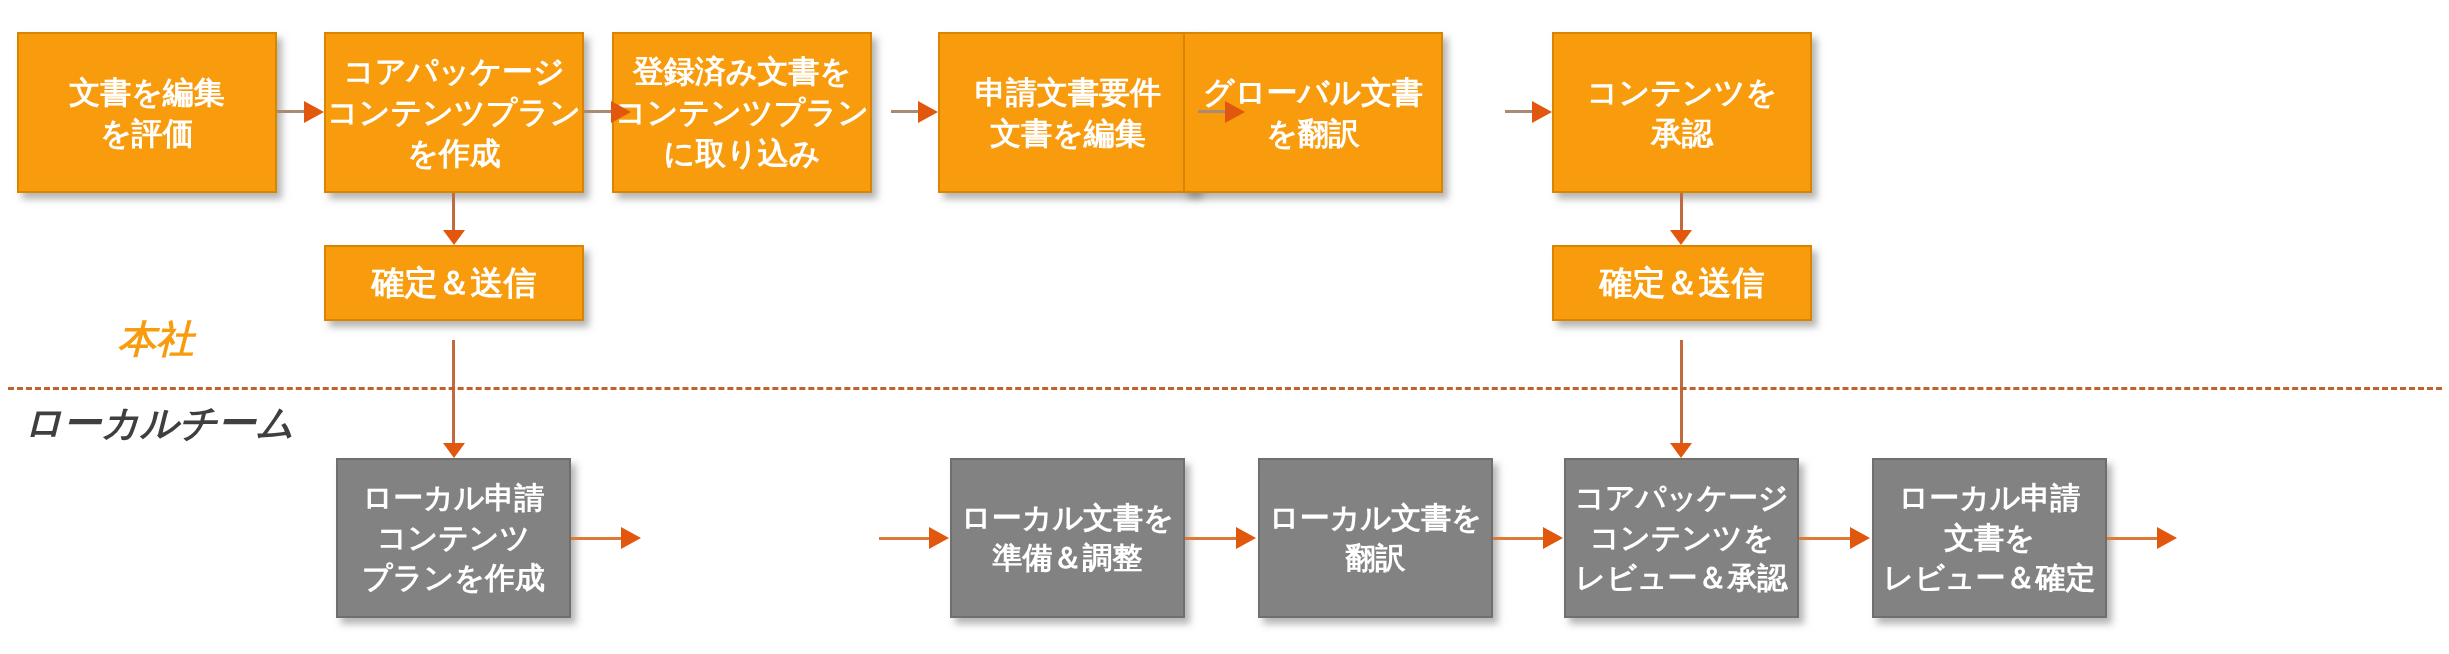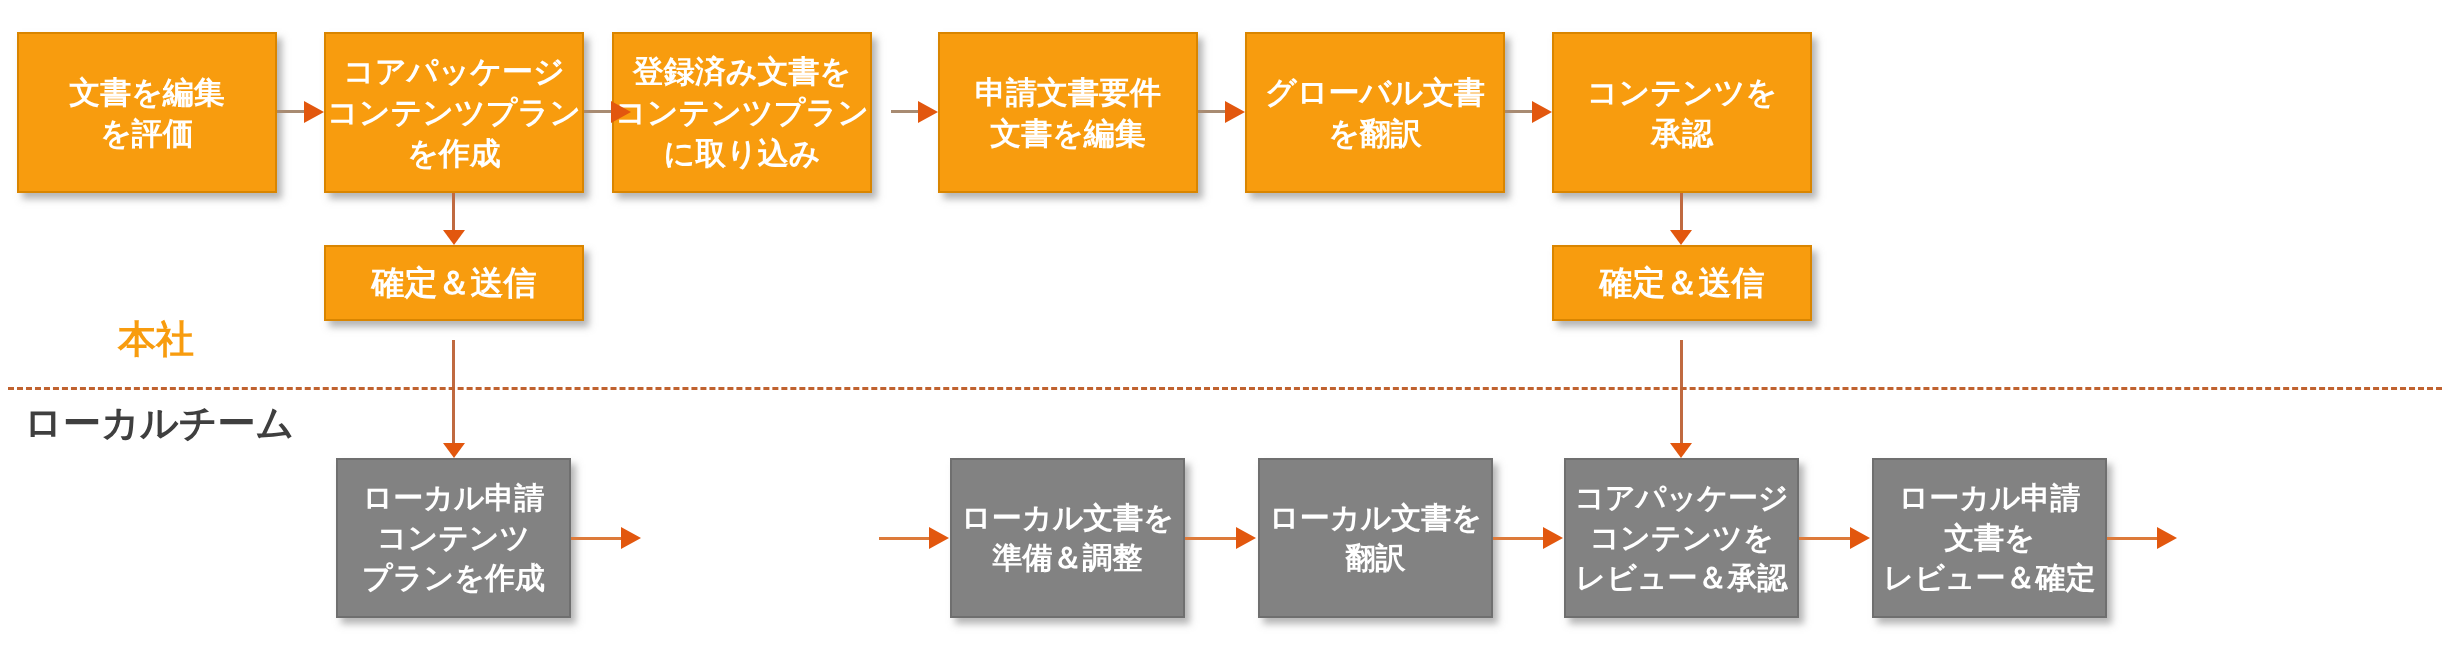--- a/index.html
+++ b/index.html
@@ -39,20 +39,21 @@
     background:var(--local_box_fill,#828282);
     border:2px solid var(--local_box_border,#6F6F6F);
     box-shadow:5px 6px 7px rgba(110,110,110,0.5);
     font-size:30px; line-height:40px;
   }
   .lane-label {
     position:absolute;
     font-weight:bold;
     font-size:38px;
     white-space:nowrap;
+    font-style:italic;
   }
   .lane-label.hq-label   { color:var(--hq_label,#F89C0E); }
   .lane-label.local-label{ color:var(--local_label,#3F3F3F); }
   .divider {
     position:absolute;
     left:8px; top:387px; width:2434px; height:0;
     border-top:3px dashed var(--divider,#C0622F);
   }
   
   .hline {
@@ -85,21 +86,21 @@
   <div class="box hq" style="left:17px">文書を編集
 を評価</div>
   <div class="box hq" style="left:324px">コアパッケージ
 コンテンツプラン
 を作成</div>
   <div class="box hq" style="left:612px">登録済み文書を
 コンテンツプラン
 に取り込み</div>
   <div class="box hq" style="left:938px">申請文書要件
 文書を編集</div>
-  <div class="box hq" style="left:1245px">グローバル文書
+  <div class="box hq" style="left:1183px">グローバル文書
 を翻訳</div>
   <div class="box hq" style="left:1552px">コンテンツを
 承認</div>
 
   <div class="box submit" style="left:324px">確定＆送信</div>
   <div class="box submit" style="left:1552px">確定＆送信</div>
 
   <div>
     <div class="hline" style="left:277px;top:110px;width:27px"></div>
     <div class="head-right" style="left:304px;top:101px"></div>

